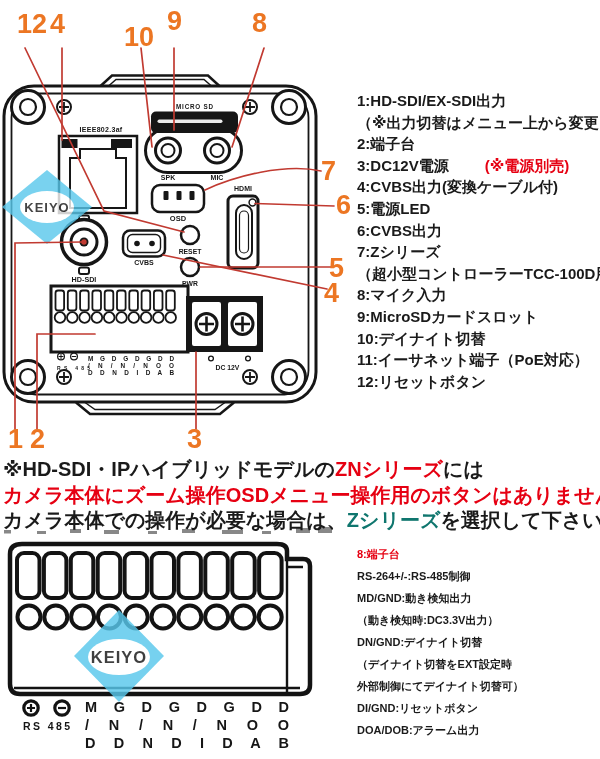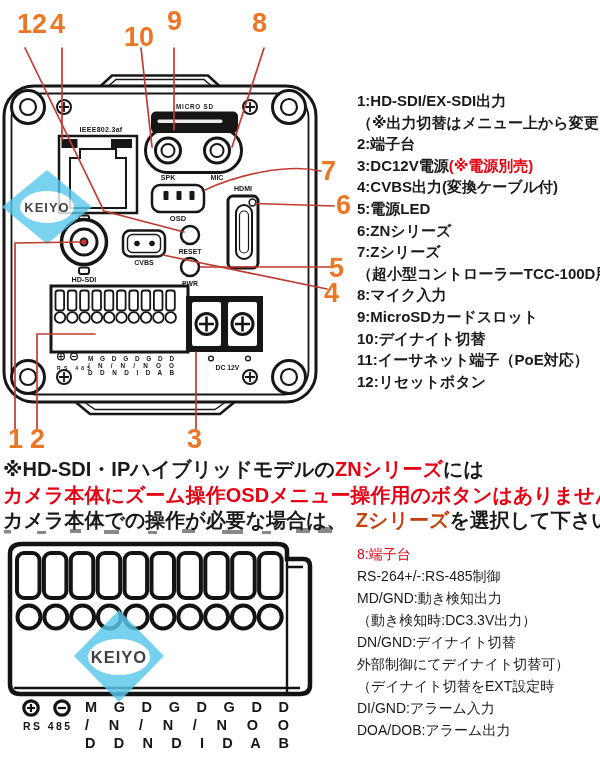--- a/index.html
+++ b/index.html
@@ -4,26 +4,26 @@
 <style>
   html,body{margin:0;padding:0;background:#fff;}
   .stage{position:relative;width:600px;height:759px;background:#ffffff;overflow:hidden;
          font-family:"Liberation Sans","DejaVu Sans",sans-serif;}
   .stage svg{position:absolute;left:0;top:0;}
   svg text{font-family:"Liberation Sans","DejaVu Sans",sans-serif;fill:#161616;}
   .num{position:absolute;font-weight:800;font-size:27px;line-height:1;color:#EC7623;
        letter-spacing:0px;}
   .rlist{position:absolute;left:357px;top:90px;font-size:15px;font-weight:700;
          line-height:21.6px;color:#1a1a1a;white-space:nowrap;}
-  .rlist .red{color:#E60012;}
+  .rlist .red{color:#E60012;padding-left:36px;}
   .notice{position:absolute;left:3px;top:457px;font-size:20px;font-weight:800;
           line-height:25.5px;color:#1a1a1a;white-space:nowrap;}
   .notice .red{color:#E60012;}
-  .notice .blue{color:#c2410c;margin-left:9px;}
-  .tdesc{position:absolute;left:357px;top:543px;font-size:14px;font-weight:400;
+  .notice .blue{color:#0f766e;}
+  .tdesc{position:absolute;left:357px;top:543px;font-size:11px;font-weight:700;
          line-height:22px;color:#1a1a1a;white-space:nowrap;}
   .tdesc .title{color:#E60012;}
 </style>
 </head>
 <body>
 
 <div class="stage">
 
 <svg width="600" height="759" viewBox="0 0 600 759">
 
@@ -277,21 +277,21 @@
   <div class="num" style="left:30px;top:426px">2</div>
   <div class="num" style="left:187px;top:426px">3</div>
 
   <div class="rlist">
     <div><span>1:HD-SDI/EX-SDI出力</span></div>
     <div><span>（※出力切替はメニュー上から変更）</span></div>
     <div><span>2:端子台</span></div>
     <div><span>3:DC12V電源</span><span class="red">(※電源別売)</span></div>
     <div><span>4:CVBS出力(変換ケーブル付)</span></div>
     <div><span>5:電源LED</span></div>
-    <div><span>6:ZNシリーズ</span></div>
+    <div><span>6:CVBS出力</span></div>
     <div><span>7:Zシリーズ</span></div>
     <div><span>（超小型コントローラーTCC-100D用）</span></div>
     <div><span>8:マイク入力</span></div>
     <div><span>9:MicroSDカードスロット</span></div>
     <div><span>10:デイナイト切替</span></div>
     <div><span>11:イーサネット端子（PoE対応）</span></div>
     <div><span>12:リセットボタン</span></div>
   </div>
 
   <div class="notice">
@@ -299,19 +299,19 @@
     <div class="red">カメラ本体にズーム操作OSDメニュー操作用のボタンはありません。</div>
     <div><span>カメラ本体での操作が必要な場合は、</span><span class="blue">Zシリーズ</span><span>を選択して下さい。</span></div>
   </div>
 
   <div class="tdesc">
     <div class="title">8:端子台</div>
     <div>RS-264+/-:RS-485制御</div>
     <div>MD/GND:動き検知出力</div>
     <div>（動き検知時:DC3.3V出力）</div>
     <div>DN/GND:デイナイト切替</div>
+    <div>（デイナイト切替をEXT設定時</div>
     <div>外部制御にてデイナイト切替可）</div>
-    <div>（デイナイト切替をEXT設定時</div>
-    <div>DI/GND:アラーム入力</div>
+    <div>DI/GND:リセットボタン</div>
     <div>DOA/DOB:アラーム出力</div>
   </div>
 
 </div>
 
 </body></html>

